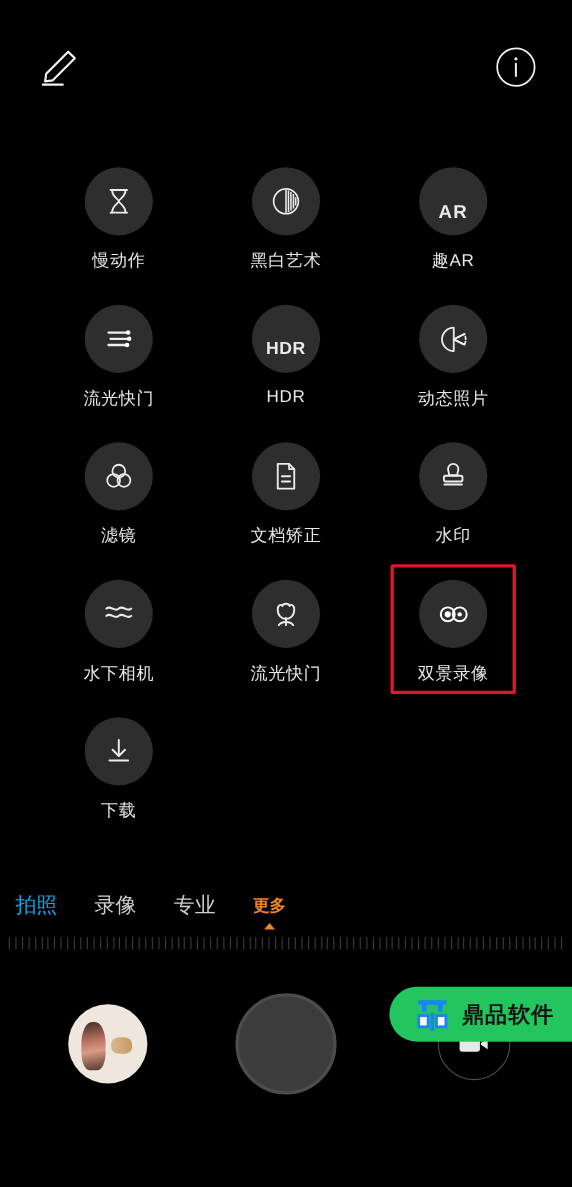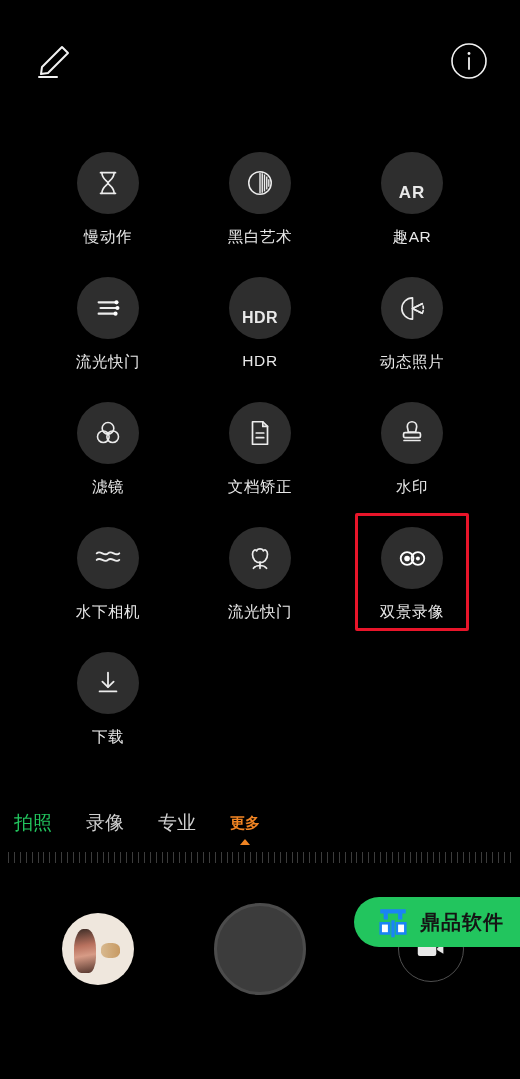--- a/index.html
+++ b/index.html
@@ -76,21 +76,21 @@
     display:flex; align-items:center;
     padding-left:14px;
   }
   .mode {
     font-size:19px;
     color:#cfcfcf;
     margin-right:34px;
     position:relative;
     white-space:nowrap;
   }
-  .mode.dim { color:#22c55e; }
+  .mode.dim { color:#0ea5e9; }
   .mode.active {
     color:#f08423;
     font-weight:700;
     font-size:15px;
   }
   .mode.active::after {
     content:"";
     position:absolute;
     left:50%; transform:translateX(-50%);
     bottom:-12px;

